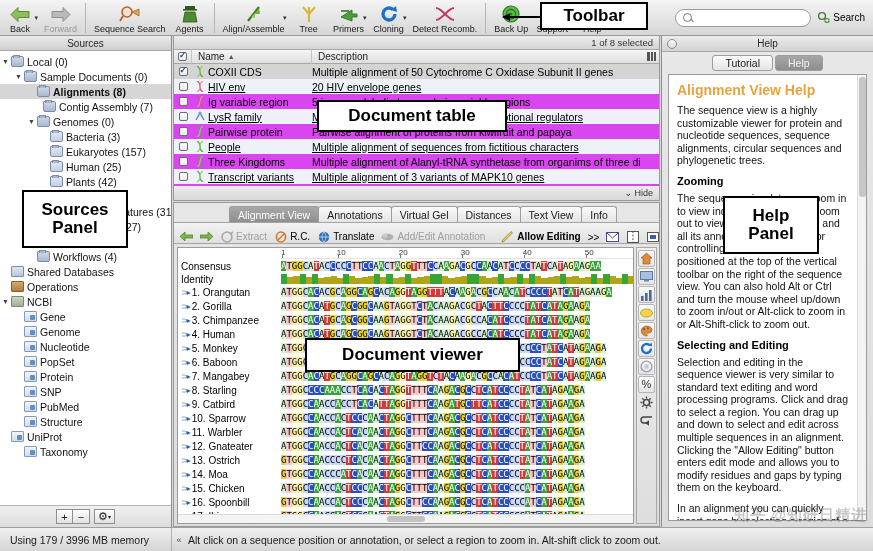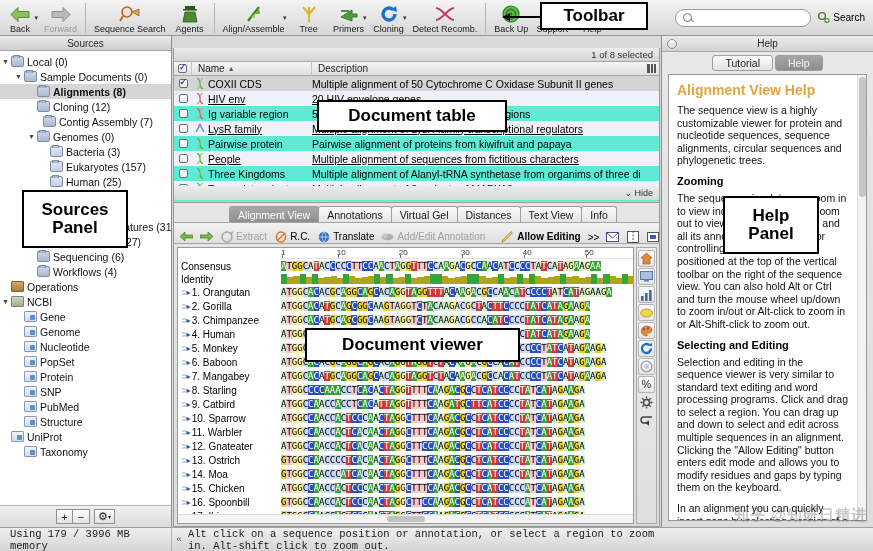--- a/index.html
+++ b/index.html
@@ -86,22 +86,22 @@
   .tf-btn {
     height: 15px; min-width: 17px; padding: 0 3px; font-size: 11px;
     background: linear-gradient(#fdfdfd, #e2e2e2); border: 1px solid #8f8f8f;
     display: flex; align-items: center; justify-content: center; color: #222;
   }
   .tf-btn + .tf-btn { border-left: none; }
   .tf-btn.gear { margin-left: 4px; border-left: 1px solid #8f8f8f; }
 
   
   #doc-table {
-    position: absolute; left: 173px; top: 48px; width: 487px; height: 165px;
-    background: #5eead4; border: 1px solid #9a9a9a; border-top: none;
+    position: absolute; left: 173px; top: 36px; width: 487px; height: 165px;
+    background: #d946ef; border: 1px solid #9a9a9a; border-top: none;
     display: flex; flex-direction: column;
   }
   #dt-topbar {
     height: 14px; background: linear-gradient(#ededed, #d4d4d4);
     border-bottom: 1px solid #a8a8a8; display: flex; align-items: center;
     justify-content: flex-end; padding-right: 6px; font-size: 9.5px; color: #333;
   }
   #dt-header {
     height: 14px; background: linear-gradient(#f6f6f6, #dedede);
     border-bottom: 1px solid #a8a8a8; display: flex; align-items: center;
@@ -223,21 +223,21 @@
   #help-title { font-size: 14px; font-weight: bold; color: #e8a33d; margin-bottom: 6px; }
   #help-content p { margin: 0 0 8px 0; font-size: 10.5px; line-height: 12.6px; color: #111; }
   #help-content h3 { margin: 0 0 5px 0; font-size: 11px; font-weight: bold; color: #000; }
   #help-vscroll { width: 9px; background: #f3f3f3; border-left: 1px solid #ddd; position: relative; }
   #help-vscroll .thumb { position: absolute; top: 2px; left: 1px; width: 7px; height: 120px; background: #c6c6c6; border-radius: 3px; }
 
   
   #statusbar {
     position: absolute; left: 0; bottom: 0; width: 873px; height: 24px;
     background: linear-gradient(#efefef,#d5d5d5); border-top: 1px solid #a0a0a0;
-    display: flex; align-items: center; font-family: Liberation Mono, monospace;
+    display: flex; align-items: center;
   }
   #status-mem { width: 172px; font-size: 10.5px; padding-left: 10px; color: #1a1a1a; border-right: 1px solid #b0b0b0; height: 24px; display: flex; align-items: center; }
   #status-chev { width: 14px; text-align: center; font-size: 9px; color: #555; }
   #status-msg { flex: 1; font-size: 10.5px; color: #1a1a1a; padding-left: 2px; }
   #status-right { width: 212px; }
 
   .watermark {
     position: absolute; right: 6px; bottom: 26px; font-size: 15px;
     color: rgba(70,70,70,.30); z-index: 80; font-weight: bold; letter-spacing: 1px;
     pointer-events: none;
@@ -403,25 +403,20 @@
         <div class="tnode" style="padding-left: 13px;">
           <span class="tw">▼</span>
           <span class="tico folder"></span>
           <span class="tlab">Sample Documents (0)</span>
         </div>
         <div class="tnode sel" style="padding-left: 26px;">
           <span class="tw"></span>
           <span class="tico folder"></span>
           <span class="tlab">Alignments (8)</span>
         </div>
-        <div class="tnode" style="padding-left: 26px;">
-          <span class="tw"></span>
-          <span class="tico folder"></span>
-          <span class="tlab">Cloning (12)</span>
-        </div>
         <div class="tnode" style="padding-left: 32px;">
           <span class="tw"></span>
           <span class="tico folder"></span>
           <span class="tlab">Contig Assembly (7)</span>
         </div>
         <div class="tnode" style="padding-left: 26px;">
           <span class="tw">▼</span>
           <span class="tico folder"></span>
           <span class="tlab">Genomes (0)</span>
         </div>
@@ -462,20 +457,25 @@
         </div>
         <div class="tnode" style="padding-left: 26px;">
           <span class="tw"></span>
           <span class="tico folder"></span>
           <span class="tlab">Sequencing (6)</span>
         </div>
         <div class="tnode" style="padding-left: 26px;">
           <span class="tw"></span>
           <span class="tico folder"></span>
           <span class="tlab">Workflows (4)</span>
+        </div>
+        <div class="tnode" style="padding-left: 0px;">
+          <span class="tw"></span>
+          <span class="tico ico-db"></span>
+          <span class="tlab">Shared Databases</span>
         </div>
         <div class="tnode" style="padding-left: 0px;">
           <span class="tw"></span>
           <span class="tico ico-ops"></span>
           <span class="tlab">Operations</span>
         </div>
         <div class="tnode" style="padding-left: 0px;">
           <span class="tw">▼</span>
           <span class="tico ico-ncbi"></span>
           <span class="tlab">NCBI</span>
@@ -1079,21 +1079,21 @@
           <div class="vi">
             <svg width="13" height="11" viewBox="0 0 13 11">
               <path d="M12 2H4a3 3 0 0 0 0 6h5" fill="none" stroke="#444" stroke-width="1.4"></path>
               <polygon points="9,5.2 9,10.8 5,8" fill="#444"></polygon>
             </svg>
           </div>
         </div>
     </div>
   </div>
 
-  <div class="callout" style="left:305px;top:328px;width:215px;height:34px;font-size:17px;">
+  <div class="callout" style="left:305px;top:338px;width:215px;height:34px;font-size:17px;">
     <span>Document viewer</span>
   </div>
 
   <div id="help-panel">
     <div id="help-head">
       <span id="help-close"></span>
       <span>Help</span>
     </div>
     <div id="help-tabs">
         <div class="htab">

